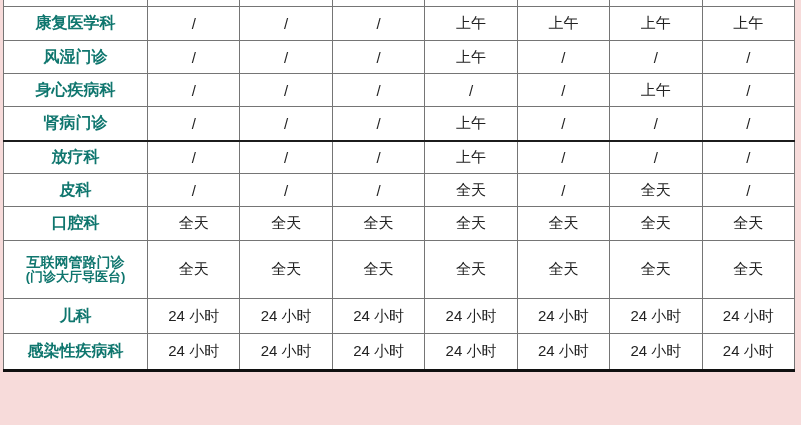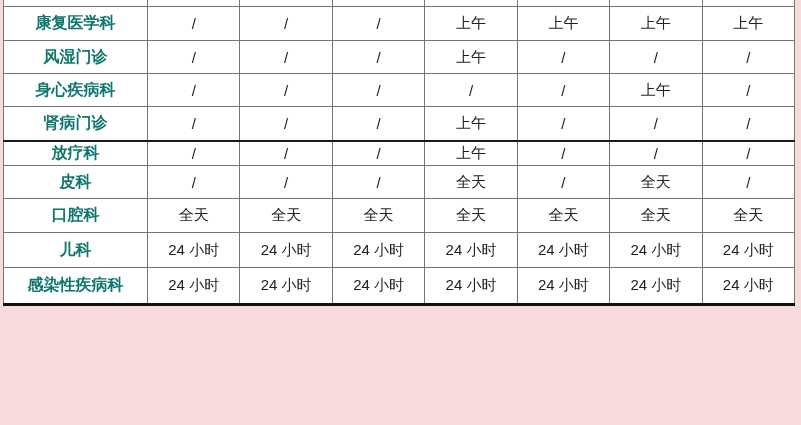--- a/index.html
+++ b/index.html
@@ -124,21 +124,21 @@
     </th>
     <td class="val">/</td>
     <td class="val">/</td>
     <td class="val">/</td>
     <td class="val">上午</td>
     <td class="val">/</td>
     <td class="val">/</td>
     <td class="val">/</td>
   </tr>
 
-  <tr class="dark-top" style="height: 25px;">
+  <tr class="dark-top" style="height: 33px;">
     <th class="dept">
       <span class="l1">放疗科</span>
 
     </th>
     <td class="val">/</td>
     <td class="val">/</td>
     <td class="val">/</td>
     <td class="val">上午</td>
     <td class="val">/</td>
     <td class="val">/</td>
@@ -166,20 +166,33 @@
     </th>
     <td class="val">全天</td>
     <td class="val">全天</td>
     <td class="val">全天</td>
     <td class="val">全天</td>
     <td class="val">全天</td>
     <td class="val">全天</td>
     <td class="val">全天</td>
   </tr>
 
+  <tr class="tall" style="height: 58px;">
+    <th class="dept">
+      <span class="l1">互联网管路门诊</span>
+      <span class="l2">(门诊大厅导医台)</span>
+    </th>
+    <td class="val">全天</td>
+    <td class="val">全天</td>
+    <td class="val">全天</td>
+    <td class="val">全天</td>
+    <td class="val">全天</td>
+    <td class="val">全天</td>
+    <td class="val">全天</td>
+  </tr>
 
   <tr style="height: 35px;">
     <th class="dept">
       <span class="l1">儿科</span>
 
     </th>
     <td class="val">24 小时</td>
     <td class="val">24 小时</td>
     <td class="val">24 小时</td>
     <td class="val">24 小时</td>

